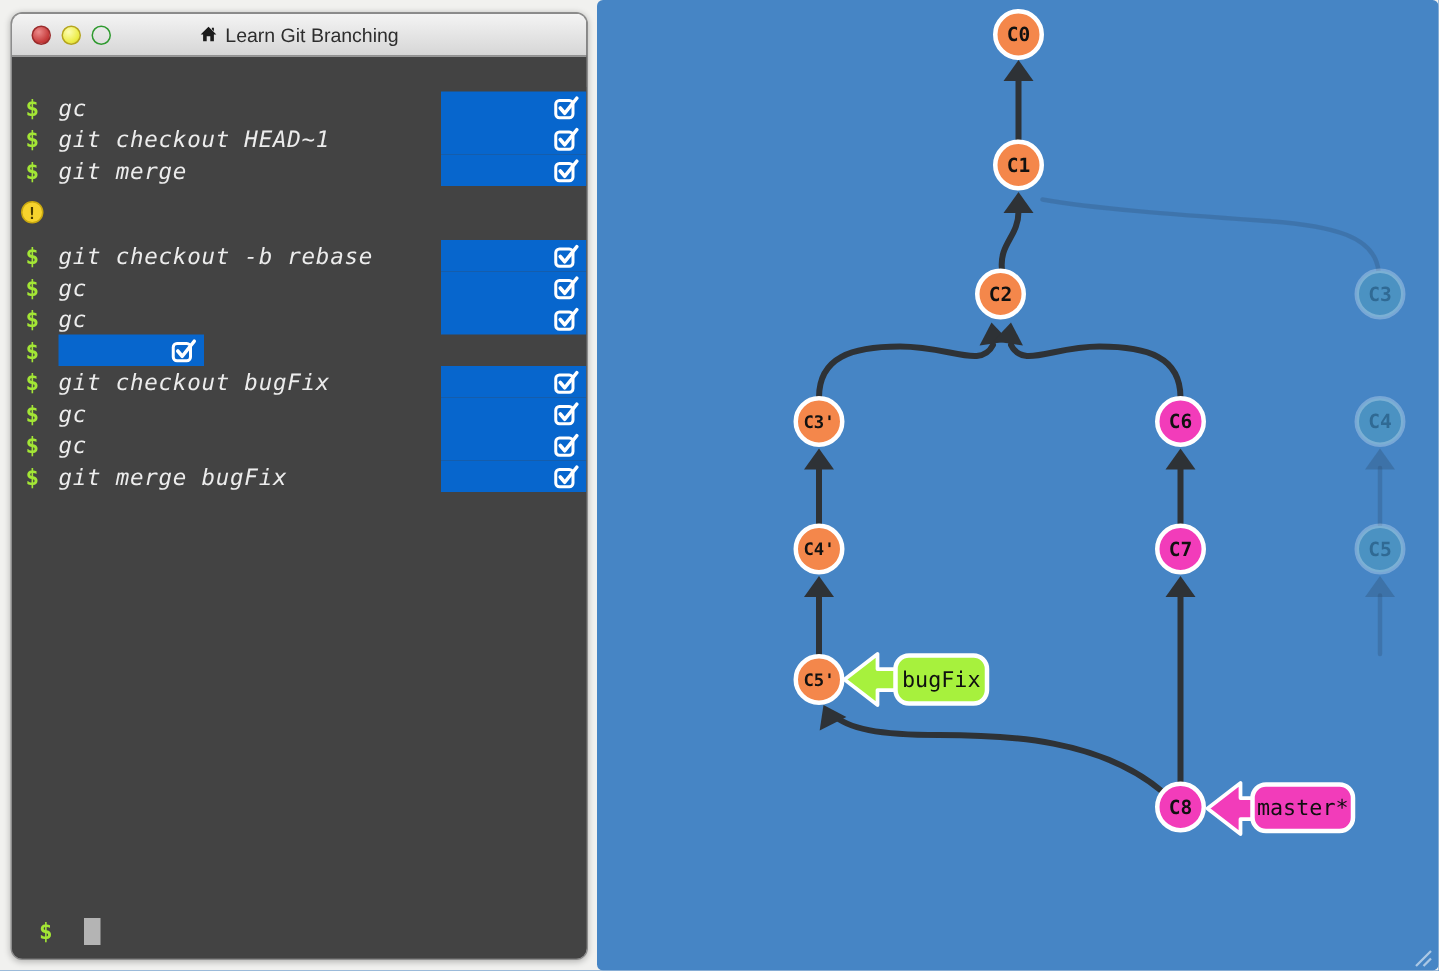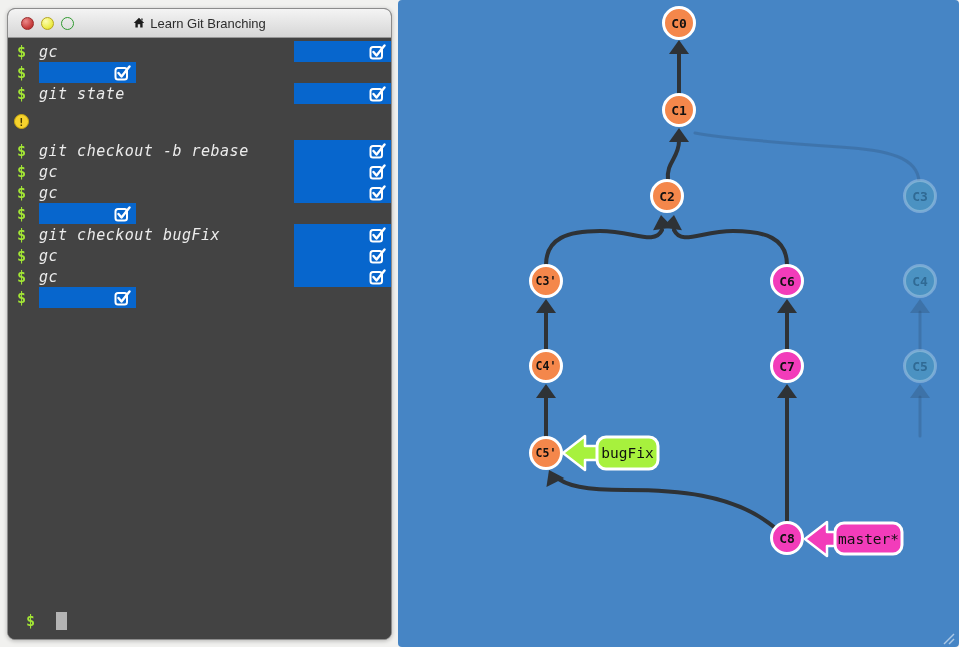--- a/index.html
+++ b/index.html
@@ -8,20 +8,21 @@
     background:#f1f1ef;
     font-family:"DejaVu Sans Mono","Liberation Mono",monospace;
   }
   
   .window{
     position:absolute;left:7px;top:8px;width:383px;height:630px;
     border:1px solid #8c8c8c;border-radius:8px;overflow:hidden;
     display:flex;flex-direction:column;
     box-shadow:0 1px 4px rgba(0,0,0,.25);
     background:#434343;
+    gap:20px;
   }
   .titlebar{
     height:28px;flex:0 0 28px;position:relative;
     background:linear-gradient(#f4f4f4,#d6d6d6);
     border-bottom:1px solid #979797;
     display:flex;align-items:center;justify-content:center;
   }
   .lights{position:absolute;left:13px;top:0;height:100%;display:flex;align-items:center;gap:7px;}
   .light{width:13px;height:13px;border-radius:50%;box-sizing:border-box;}
   .light.red{background:radial-gradient(circle at 35% 30%,#ec8a8a,#c63c3c 65%,#a82828);border:1px solid #9a2b2b;}
@@ -85,30 +86,31 @@
           <span class="cmd-text">gc</span>
           <span class="check-cell">
             <svg width="17" height="17" viewBox="0 0 17 17">
               <rect x="1.5" y="4" width="11.5" height="11.5" rx="2.5" fill="none" stroke="#fff" stroke-width="2"></rect>
               <path d="M4.5 9 L7.5 12.5 L15.5 2.5" fill="none" stroke="#fff" stroke-width="2.4" stroke-linecap="round" stroke-linejoin="round"></path>
             </svg>
           </span>
         </div>
         <div class="cmd-row">
           <span class="prompt">$</span>
-          <span class="check-cell">
-            <svg width="17" height="17" viewBox="0 0 17 17">
-              <rect x="1.5" y="4" width="11.5" height="11.5" rx="2.5" fill="none" stroke="#fff" stroke-width="2"></rect>
-              <path d="M4.5 9 L7.5 12.5 L15.5 2.5" fill="none" stroke="#fff" stroke-width="2.4" stroke-linecap="round" stroke-linejoin="round"></path>
-            </svg>
-          </span>
-        </div>
-        <div class="cmd-row">
-          <span class="prompt">$</span>
-          <span class="cmd-text">git state</span>
+          <span class="cmd-text">git checkout HEAD~1</span>
+          <span class="check-cell">
+            <svg width="17" height="17" viewBox="0 0 17 17">
+              <rect x="1.5" y="4" width="11.5" height="11.5" rx="2.5" fill="none" stroke="#fff" stroke-width="2"></rect>
+              <path d="M4.5 9 L7.5 12.5 L15.5 2.5" fill="none" stroke="#fff" stroke-width="2.4" stroke-linecap="round" stroke-linejoin="round"></path>
+            </svg>
+          </span>
+        </div>
+        <div class="cmd-row">
+          <span class="prompt">$</span>
+          <span class="cmd-text">git merge</span>
           <span class="check-cell">
             <svg width="17" height="17" viewBox="0 0 17 17">
               <rect x="1.5" y="4" width="11.5" height="11.5" rx="2.5" fill="none" stroke="#fff" stroke-width="2"></rect>
               <path d="M4.5 9 L7.5 12.5 L15.5 2.5" fill="none" stroke="#fff" stroke-width="2.4" stroke-linecap="round" stroke-linejoin="round"></path>
             </svg>
           </span>
         </div>
       </div>
     <div class="warning-row">
       <span class="warn-icon">!</span>
@@ -178,20 +180,21 @@
           <span class="cmd-text">gc</span>
           <span class="check-cell">
             <svg width="17" height="17" viewBox="0 0 17 17">
               <rect x="1.5" y="4" width="11.5" height="11.5" rx="2.5" fill="none" stroke="#fff" stroke-width="2"></rect>
               <path d="M4.5 9 L7.5 12.5 L15.5 2.5" fill="none" stroke="#fff" stroke-width="2.4" stroke-linecap="round" stroke-linejoin="round"></path>
             </svg>
           </span>
         </div>
         <div class="cmd-row">
           <span class="prompt">$</span>
+          <span class="cmd-text">git merge bugFix</span>
           <span class="check-cell">
             <svg width="17" height="17" viewBox="0 0 17 17">
               <rect x="1.5" y="4" width="11.5" height="11.5" rx="2.5" fill="none" stroke="#fff" stroke-width="2"></rect>
               <path d="M4.5 9 L7.5 12.5 L15.5 2.5" fill="none" stroke="#fff" stroke-width="2.4" stroke-linecap="round" stroke-linejoin="round"></path>
             </svg>
           </span>
         </div>
       </div>
     <div class="input-row">
       <span class="prompt">$</span>

